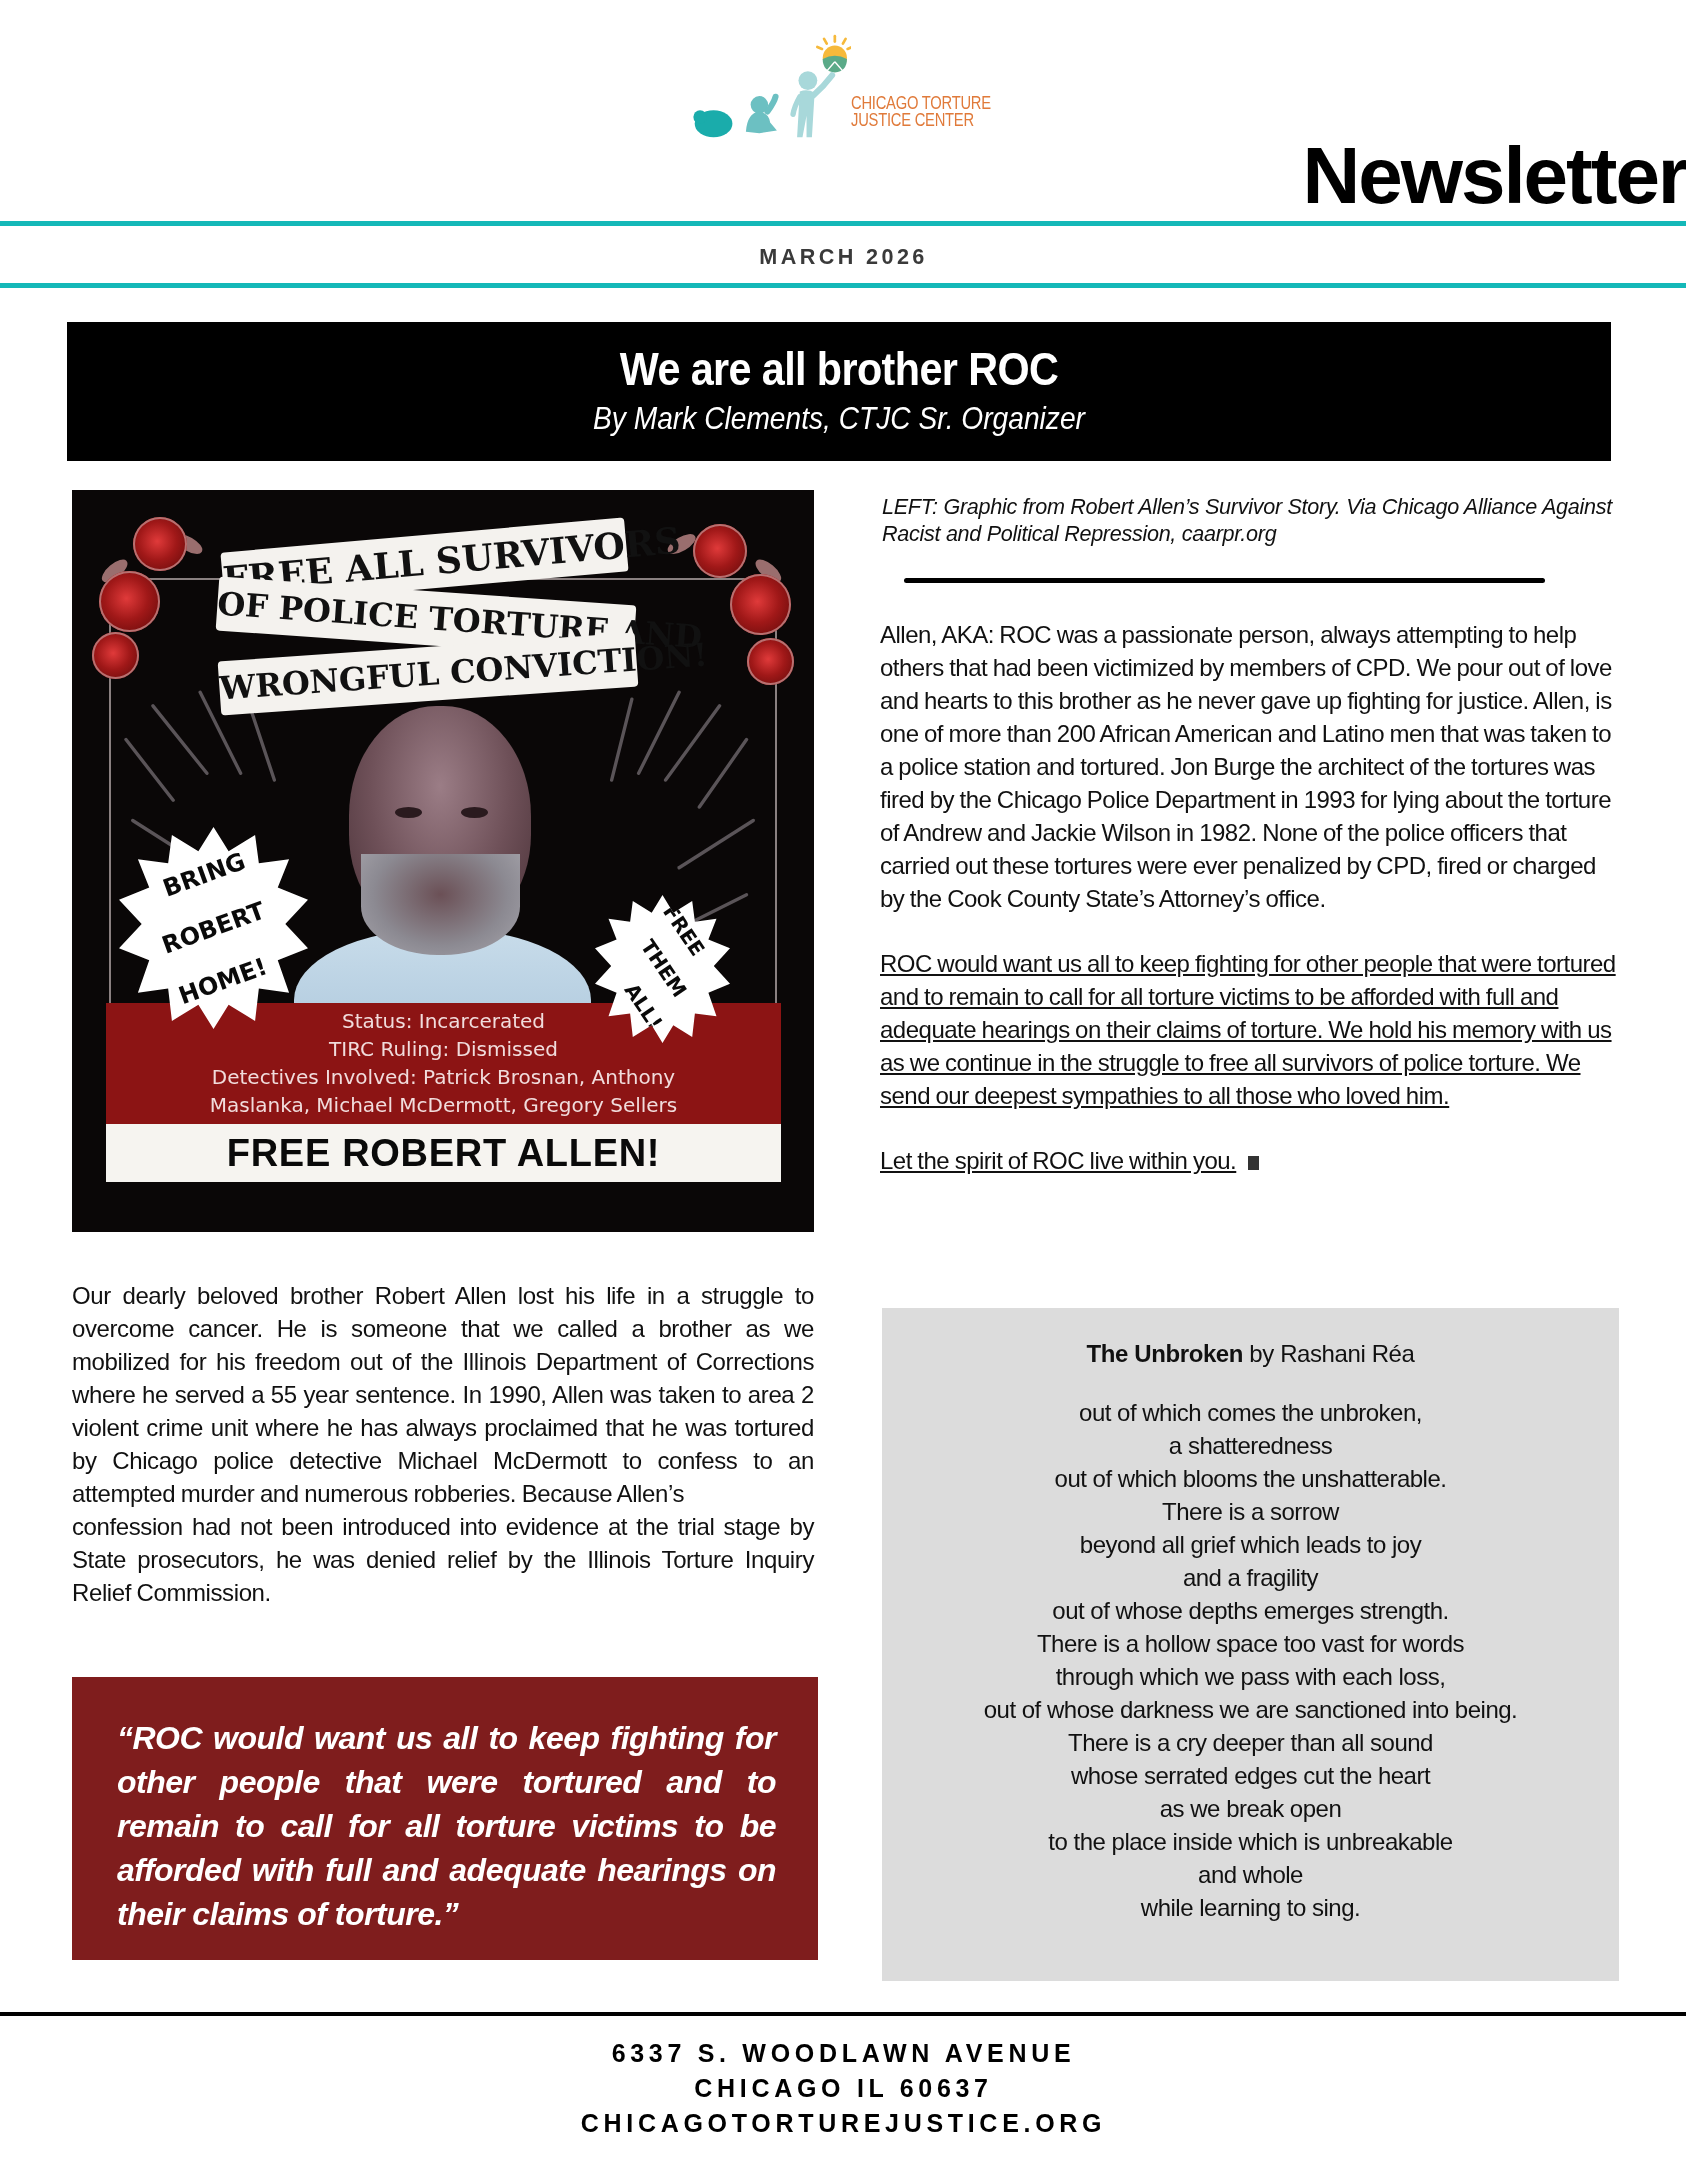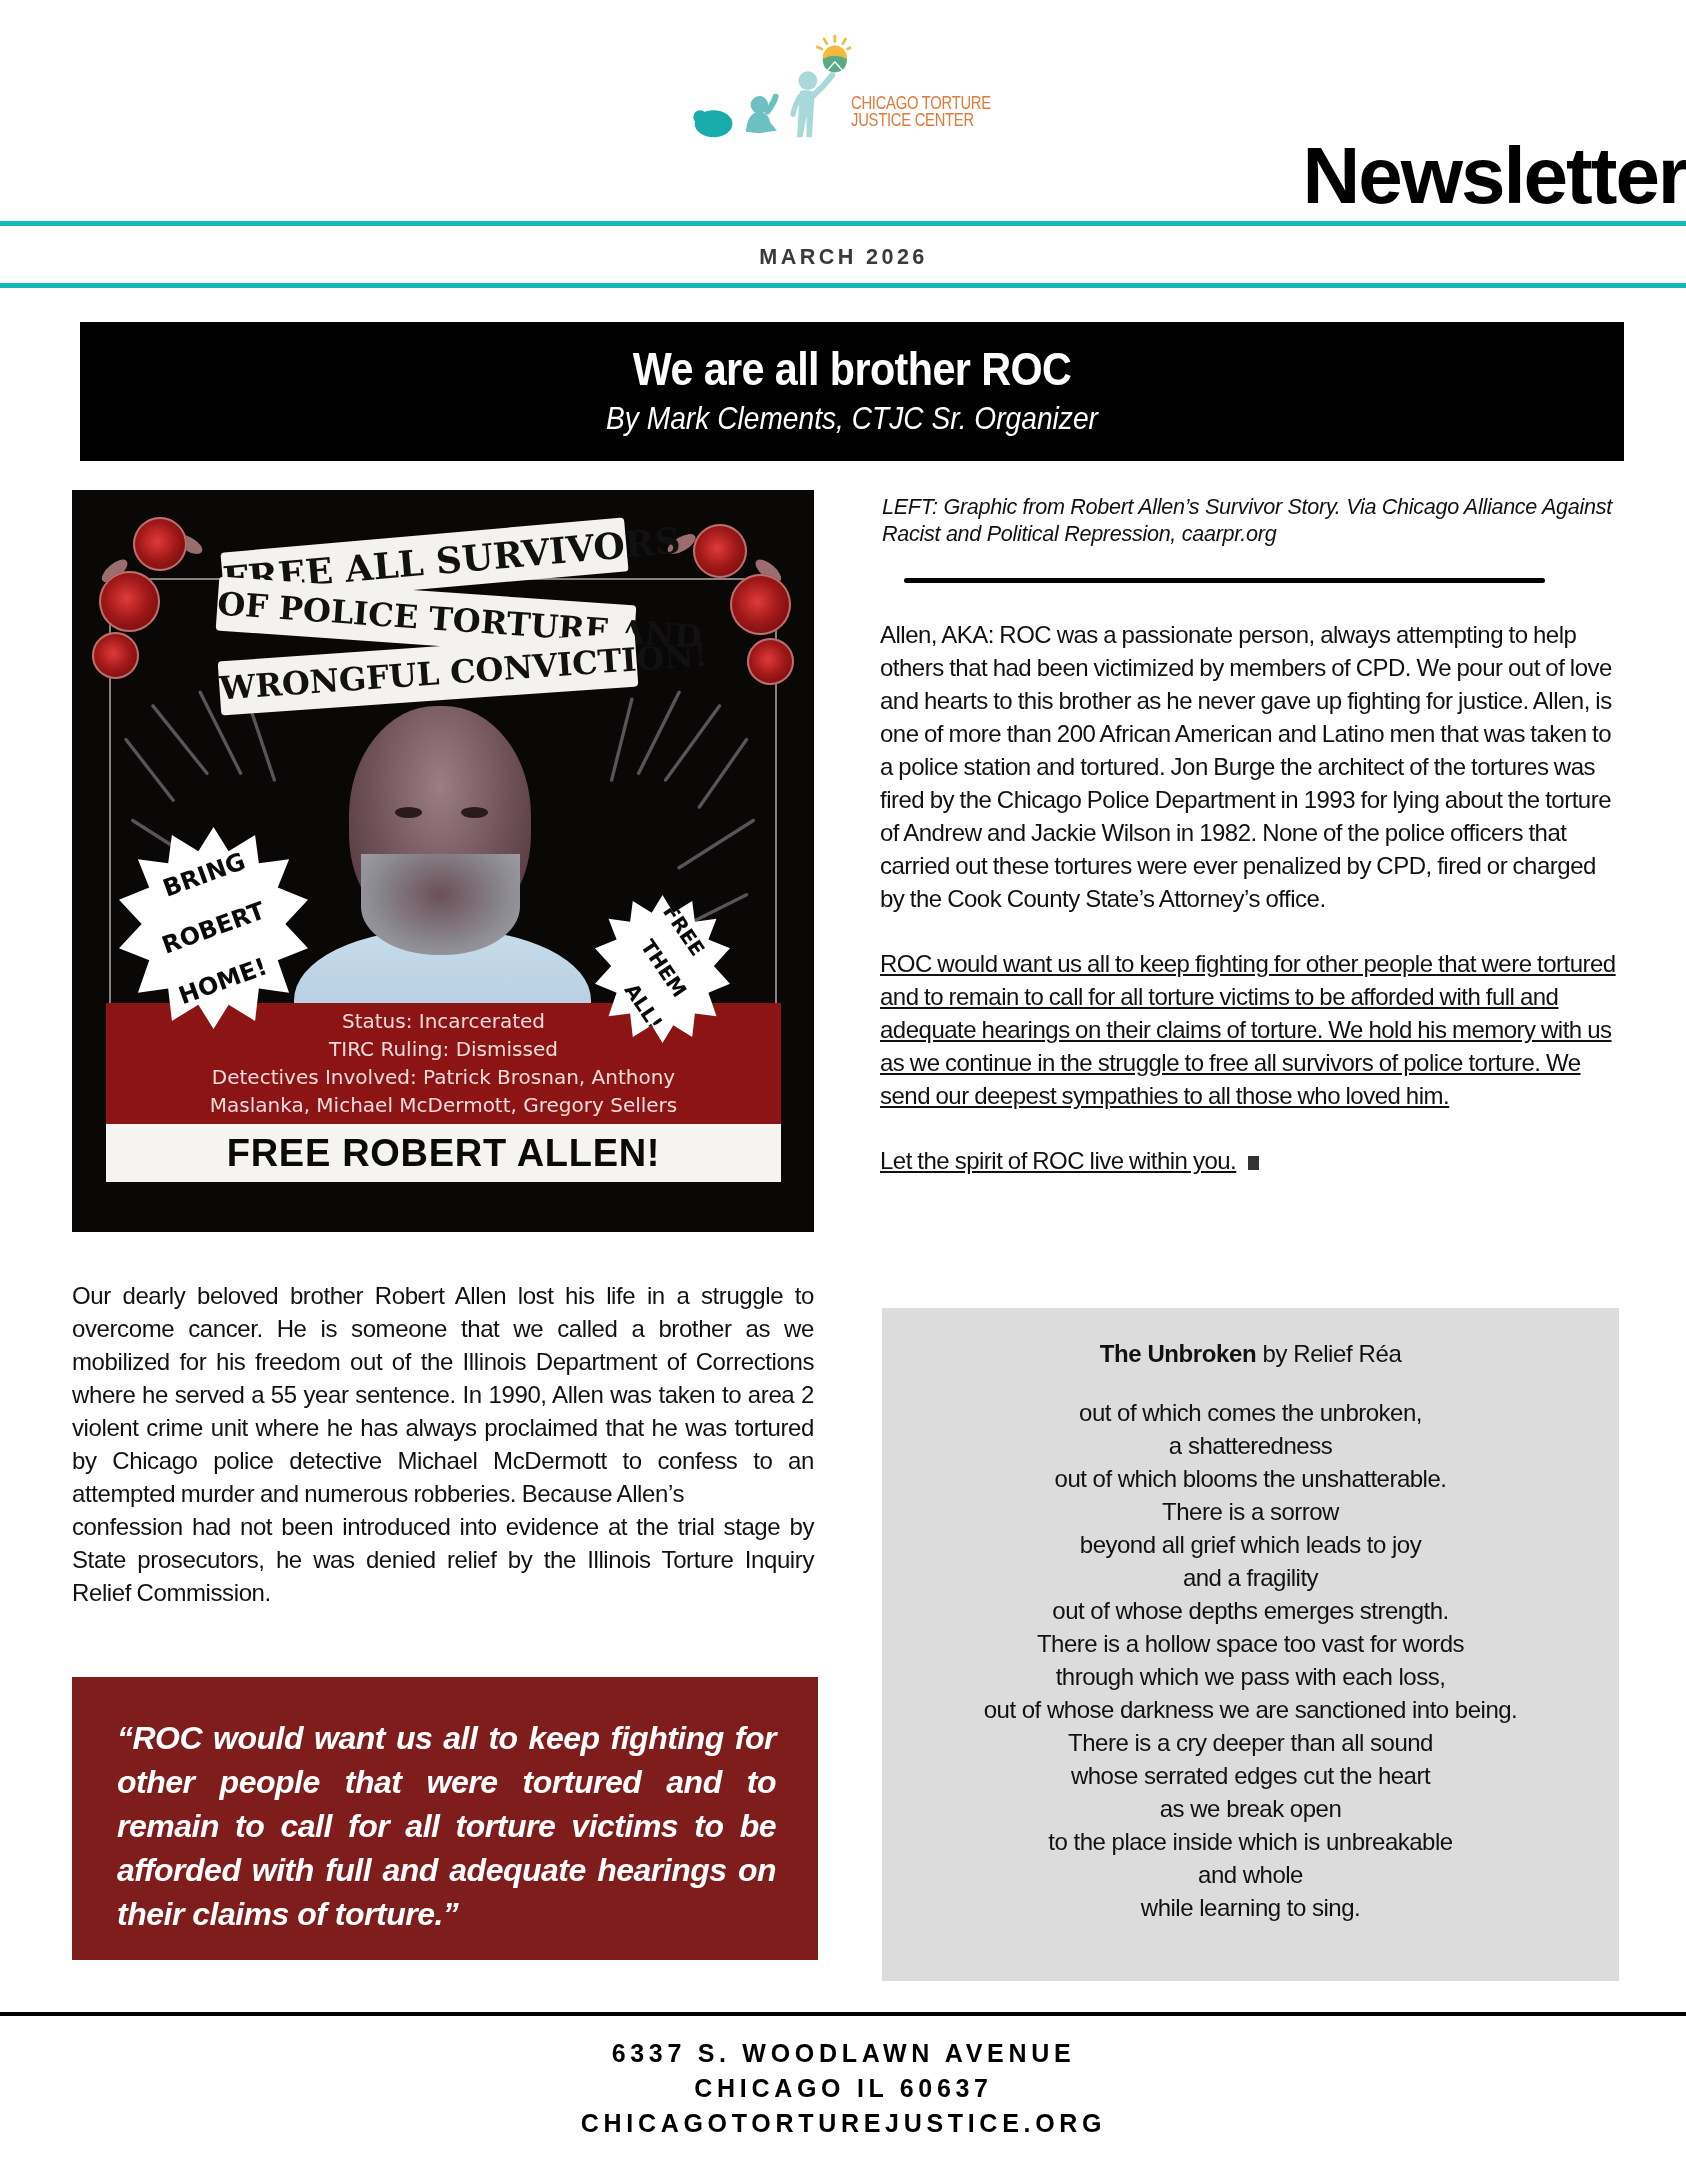--- a/index.html
+++ b/index.html
@@ -10,21 +10,21 @@
   .logo { position: absolute; left: 692px; top: 32px; width: 310px; height: 108px; }
   .logo svg { position: absolute; left: 0; top: 0; }
   .logo-text { position: absolute; left: 159px; top: 63px; font-family: "Liberation Sans", sans-serif; font-size: 18px; line-height: 17px; color: #e07a3a; letter-spacing: -0.3px; transform: scaleX(0.82); transform-origin: left top; white-space: nowrap; }
   .newsletter-title { position: absolute; left: 0; right: 0; top: 132px; text-align: right; font-family: "Liberation Sans", sans-serif; font-weight: 700; font-size: 80px; line-height: 88px; letter-spacing: -2px; color: #000; }
   .rule-teal { position: absolute; left: 0; width: 1687px; height: 5.4px; background: #14b8b8; }
   .rule-teal.top { top: 221px; }
   .rule-teal.bottom { top: 283px; }
   .issue-date { position: absolute; left: 0; right: 0; top: 244px; text-align: center; font-weight: 700; font-size: 21.6px; letter-spacing: 3.4px; color: #3a3a3a; }
 
   
-  .article-banner { position: absolute; left: 80px; top: 322px; width: 1544px; height: 139px; background: #000; color: #fff; text-align: center; }
+  .article-banner { position: absolute; left: 67px; top: 322px; width: 1544px; height: 139px; background: #000; color: #fff; text-align: center; }
   .article-title { display: block; margin-top: 20px; font-weight: 700; font-size: 47px; line-height: 54px; letter-spacing: -0.7px; transform: scaleX(0.88); }
   .article-byline { display: block; margin-top: 2.7px; font-style: italic; font-size: 32px; line-height: 39px; transform: scaleX(0.88); }
 
   
   .poster { position: absolute; left: 72px; top: 490px; width: 742px; height: 742px; background: #0a0707; overflow: hidden; }
   .poster .frame { position: absolute; left: 37px; top: 88px; width: 668px; height: 600px; border: 2.7px solid #8a8080; }
   .poster .rays { position: absolute; left: 0; top: 0; }
   .banner-ribbon { position: absolute; background: #f4f2ee; color: #111; font-family: "DejaVu Serif", serif; font-weight: 700; text-align: center; white-space: nowrap; border-radius: 4px; }
   .ribbon1 { left: 150px; top: 45px; width: 405px; height: 54px; font-size: 36px; line-height: 54px; transform: rotate(-5deg); }
   .ribbon2 { left: 145px; top: 101px; width: 418px; height: 54px; font-size: 32px; line-height: 54px; transform: rotate(4deg); }
@@ -201,21 +201,21 @@
   <p class="body-text" style="text-align-last:left;">Our dearly beloved brother Robert Allen lost his life in a struggle to overcome cancer. He is someone that we called a brother as we mobilized for his freedom out of the Illinois Department of Corrections where he served a 55 year sentence. In 1990, Allen was taken to area 2 violent crime unit where he has always proclaimed that he was tortured by Chicago police detective Michael McDermott to confess to an attempted murder and numerous robberies. Because Allen’s</p>
   <p class="body-text">confession had not been introduced into evidence at the trial stage by State prosecutors, he was denied relief by the Illinois Torture Inquiry Relief Commission.</p>
 </div>
 
 <div class="pull-quote">
   <p>“ROC would want us all to keep fighting for other people that were tortured and to remain to call for all torture victims to be afforded with full and adequate hearings on their claims of torture.”</p>
 </div>
 
 <div class="poem-box">
   <div class="poem-heading">
-    <span class="poem-title">The Unbroken</span><span> by Relief Réa</span>
+    <span class="poem-title">The Unbroken</span><span> by Rashani Réa</span>
   </div>
   <div class="poem-lines">
     <span class="poem-line">out of which comes the unbroken,</span>
     <span class="poem-line">a shatteredness</span>
     <span class="poem-line">out of which blooms the unshatterable.</span>
     <span class="poem-line">There is a sorrow</span>
     <span class="poem-line">beyond all grief which leads to joy</span>
     <span class="poem-line">and a fragility</span>
     <span class="poem-line">out of whose depths emerges strength.</span>
     <span class="poem-line">There is a hollow space too vast for words</span>

